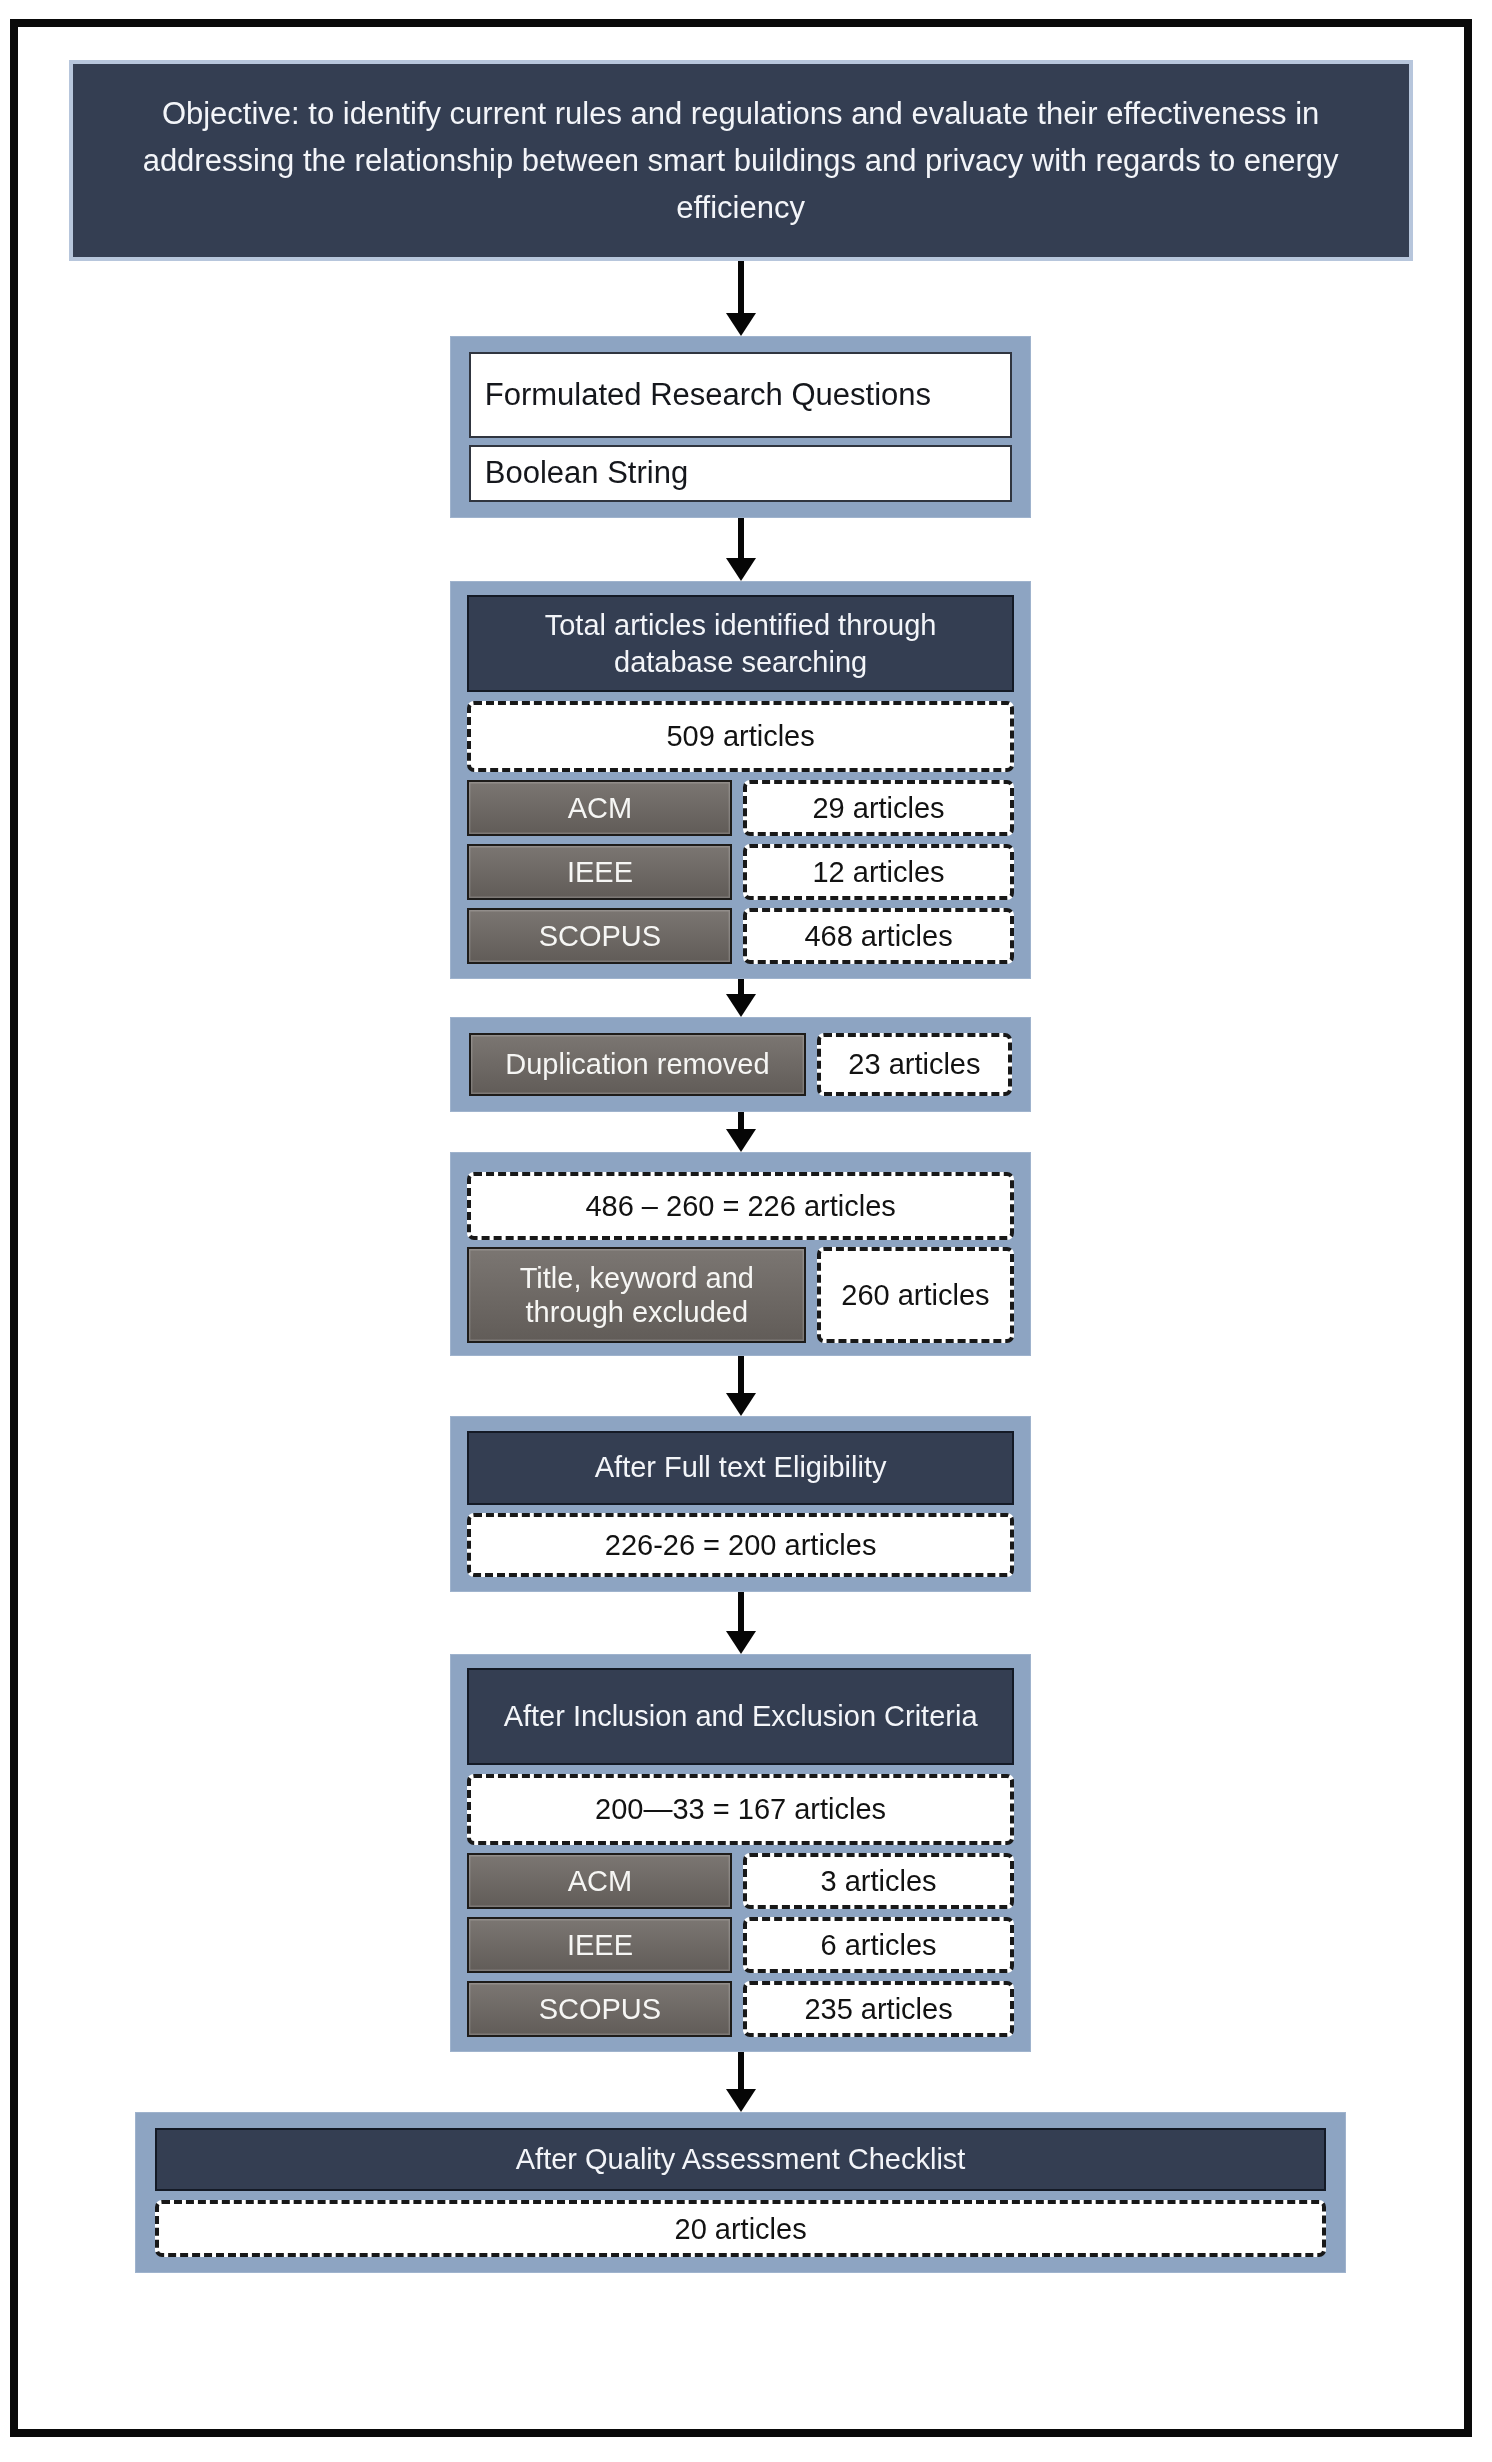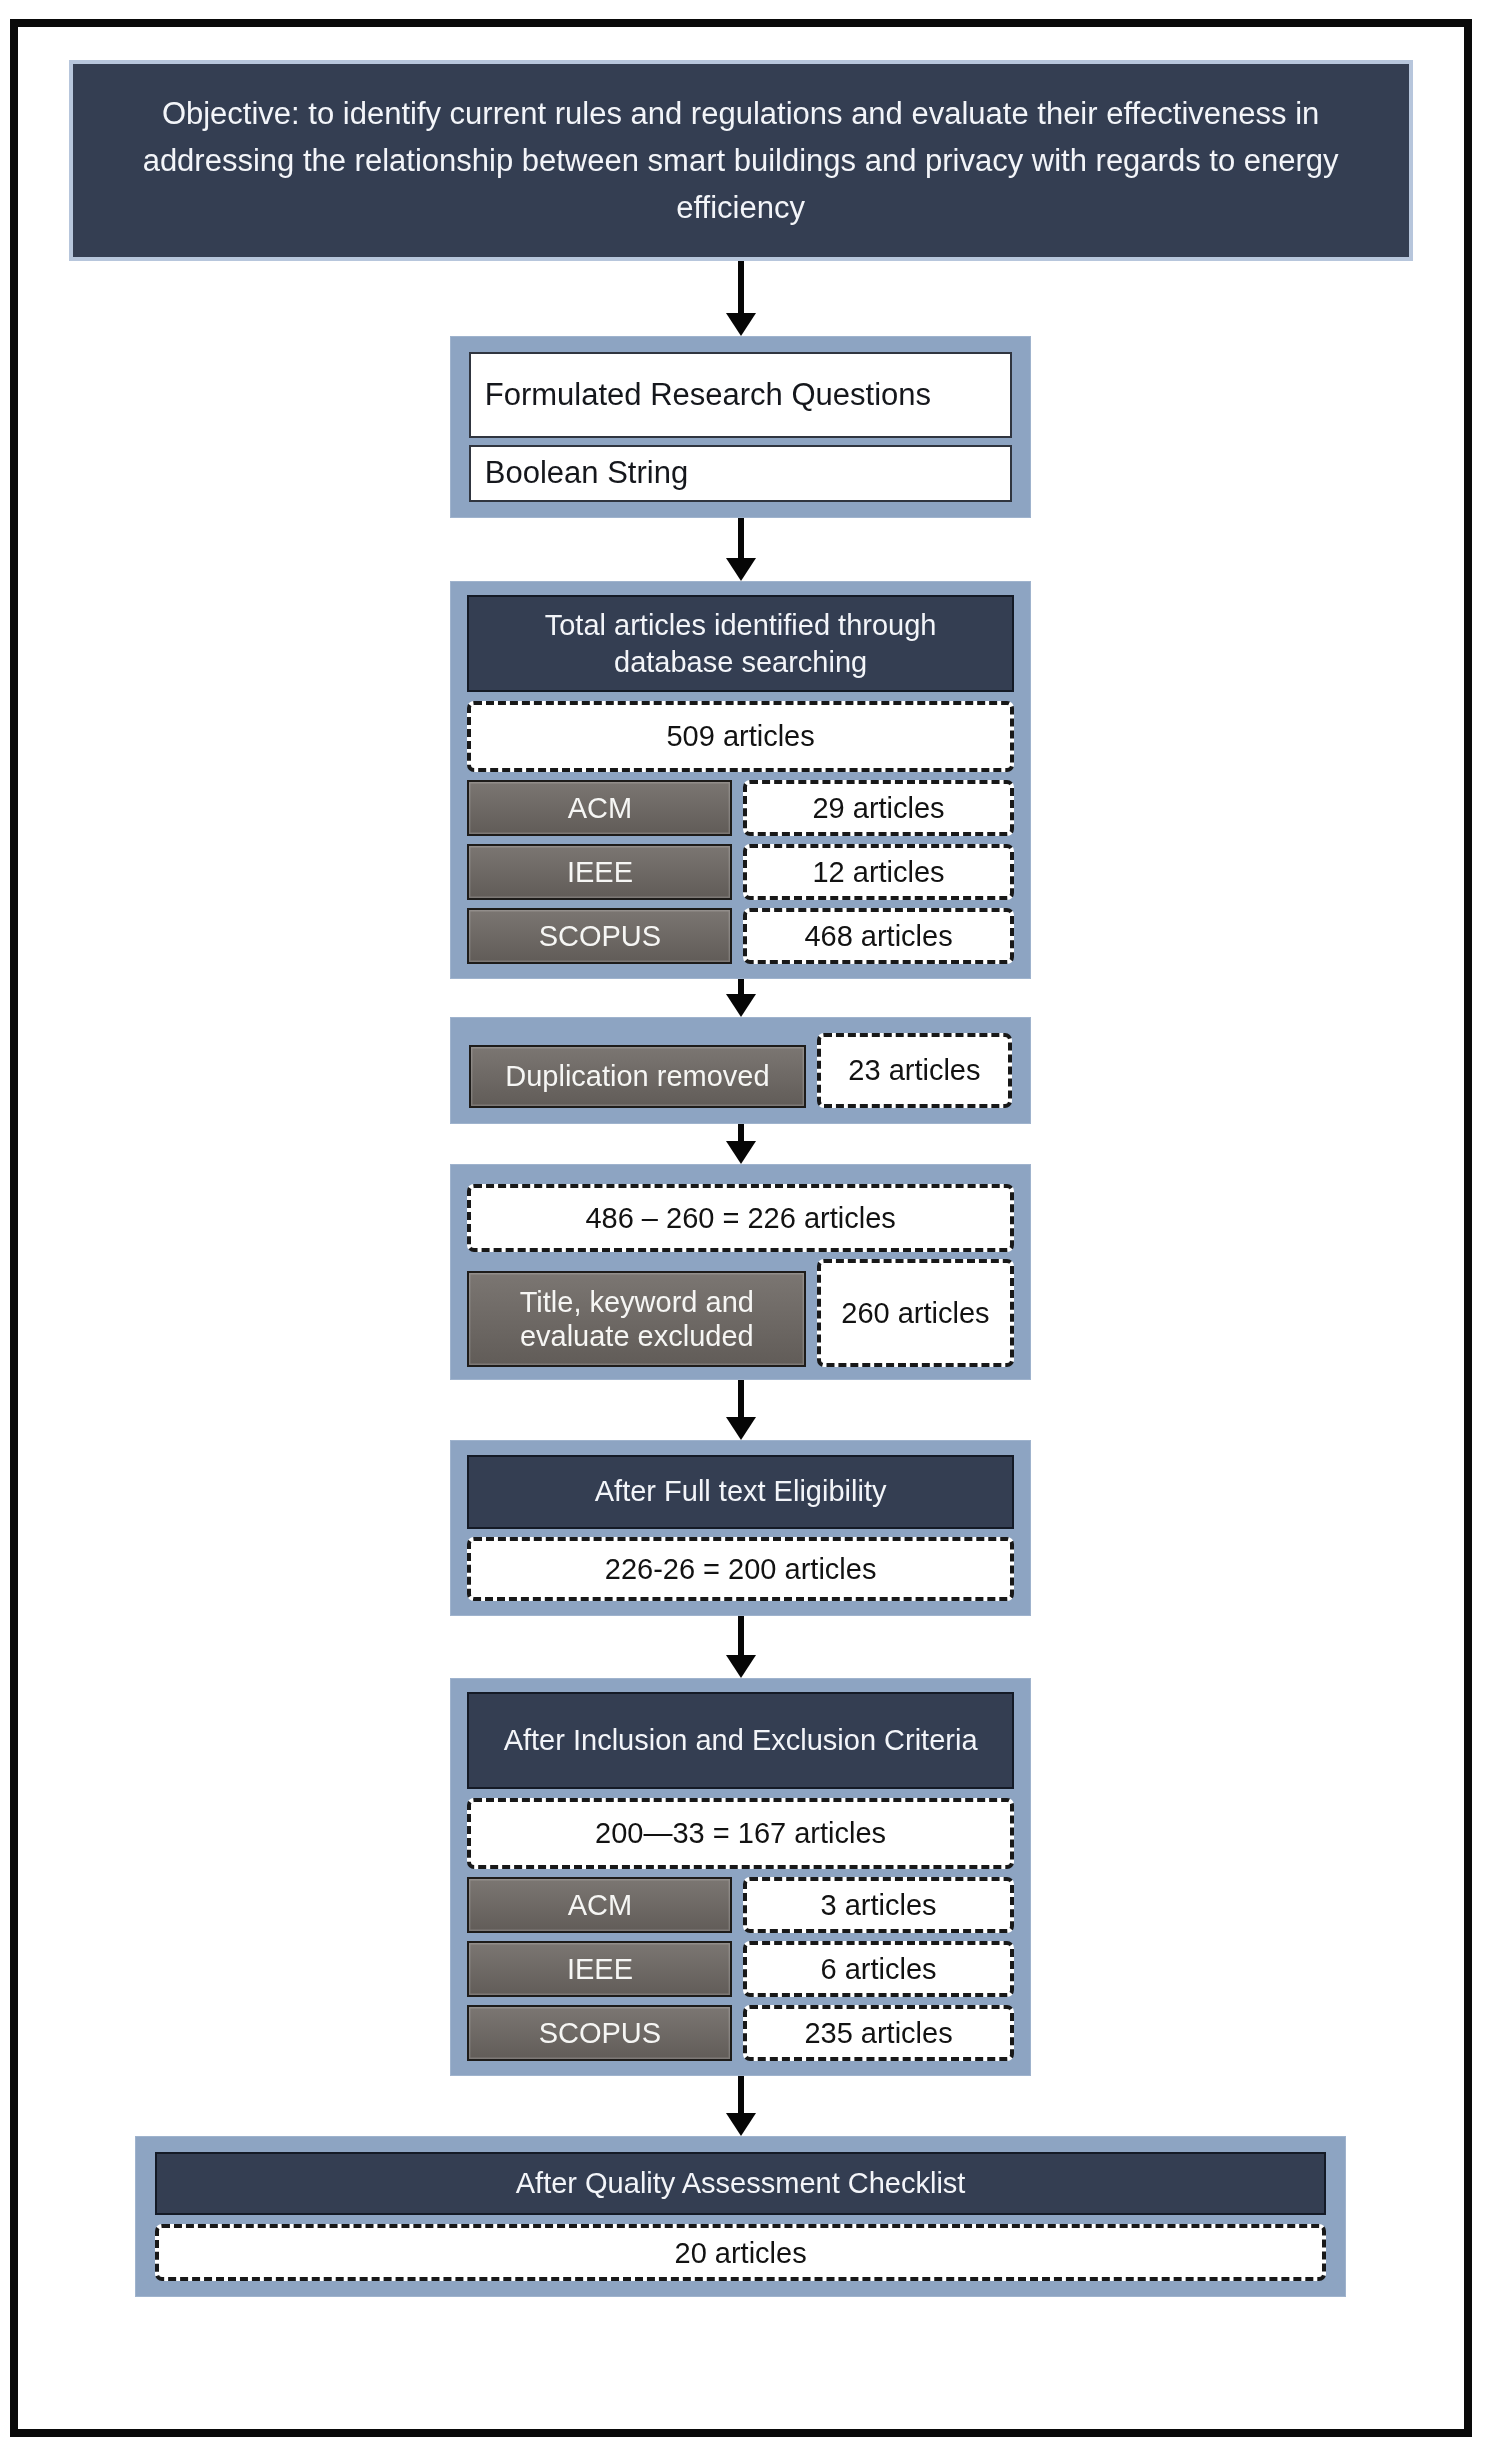--- a/index.html
+++ b/index.html
@@ -114,21 +114,21 @@
     justify-content: flex-start;
     box-sizing: border-box;
     padding: 4.1px 13.7px;
   }
   .vgap10 { height: 6.8px; flex: none; }
   .vgap12 { height: 8.2px; flex: none; }
   .vgap14 { height: 9.6px; flex: none; }
   .row { display: flex; gap: 11px; }
   .row > .gray-box { flex: 0 0 48.5%; }
   .row > .dashed-box { flex: 1; }
-  .row-wide-gray > .gray-box { flex: 0 0 62%; margin-top: 12px; }
+  .row-wide-gray > .gray-box { flex: 0 0 62%; }
 
   
   .arrow {
     display: flex;
     flex-direction: column;
     align-items: center;
     flex: none;
   }
   .arrow .shaft { width: 6.2px; background: #060606; flex: 1; }
   .arrow .head {
@@ -250,21 +250,21 @@
       </div>
 
       <div class="container w835">
         <div class="vgap10"></div>
         <div class="dashed-box mh100">
           <span>486 – 260 = 226 articles</span>
         </div>
         <div class="vgap10"></div>
         <div class="row row-wide-gray">
           <div class="gray-box mh140">
-            <span>Title, keyword and evaluate excluded</span>
+            <span>Title, keyword and through excluded</span>
           </div>
           <div class="dashed-box mh140">
             <span>260 articles</span>
           </div>
         </div>
       </div>
 
       <div class="arrow a5">
         <div class="shaft"></div>
         <div class="head"></div>

